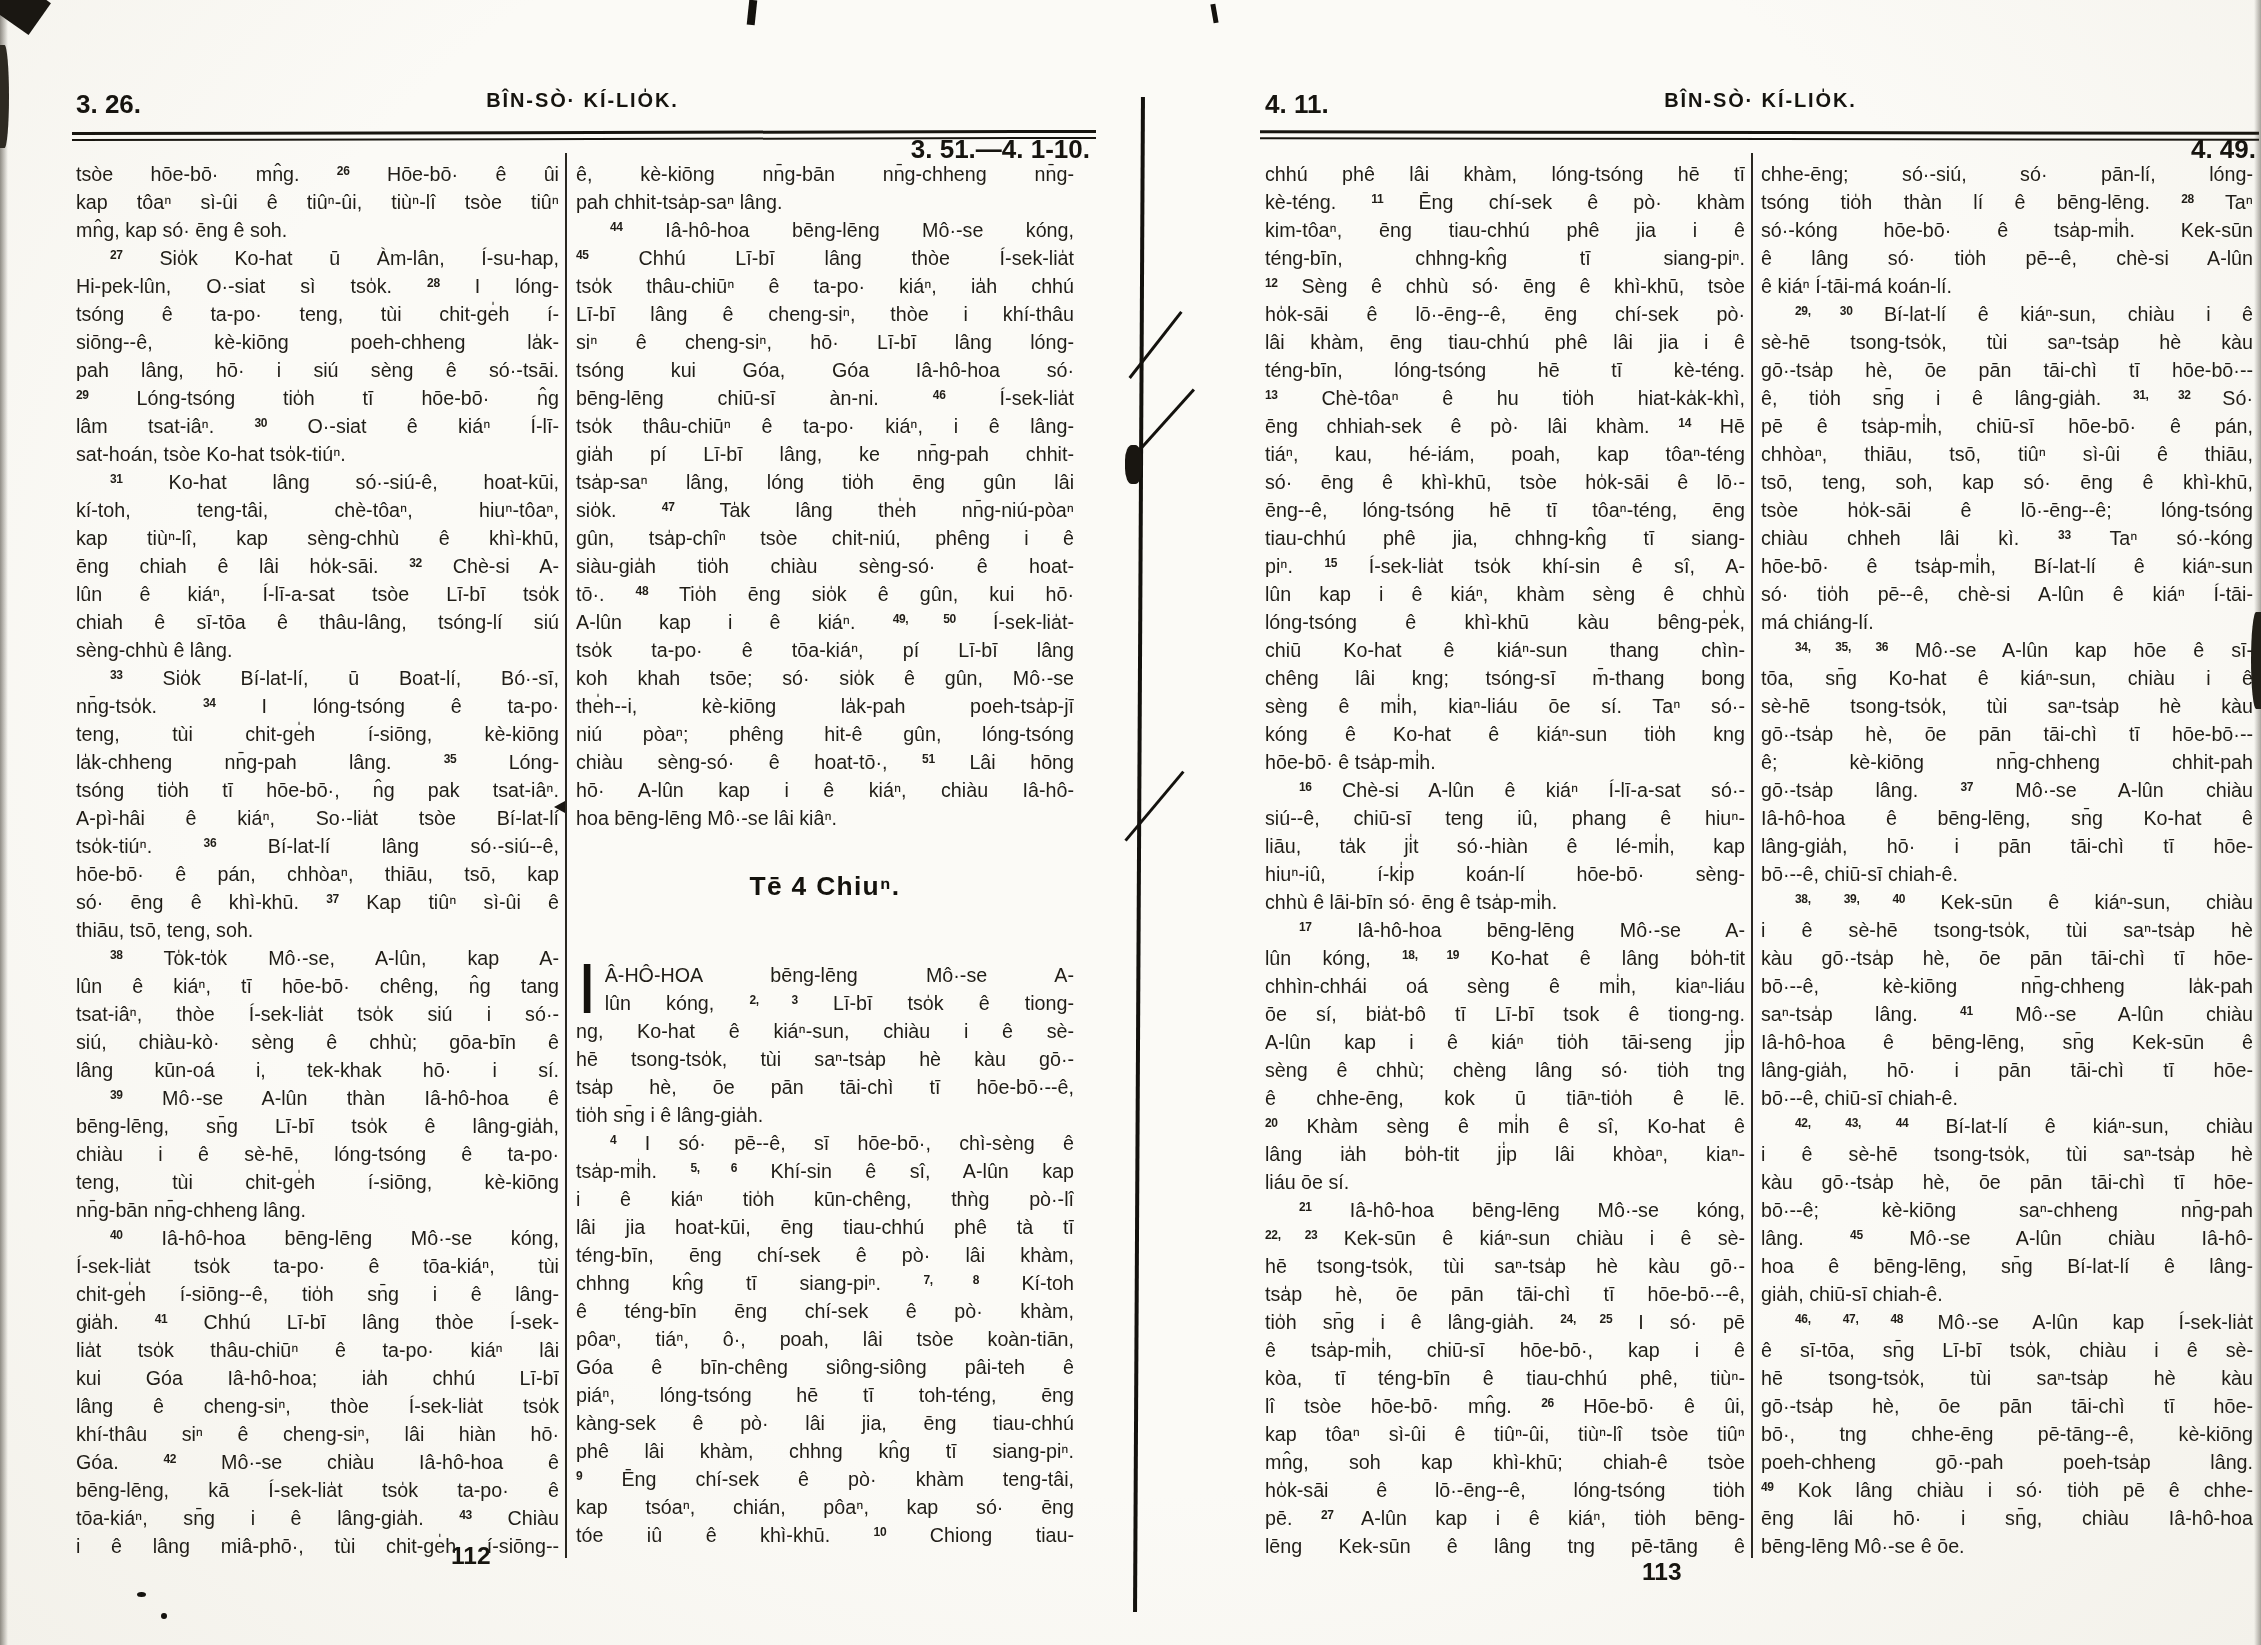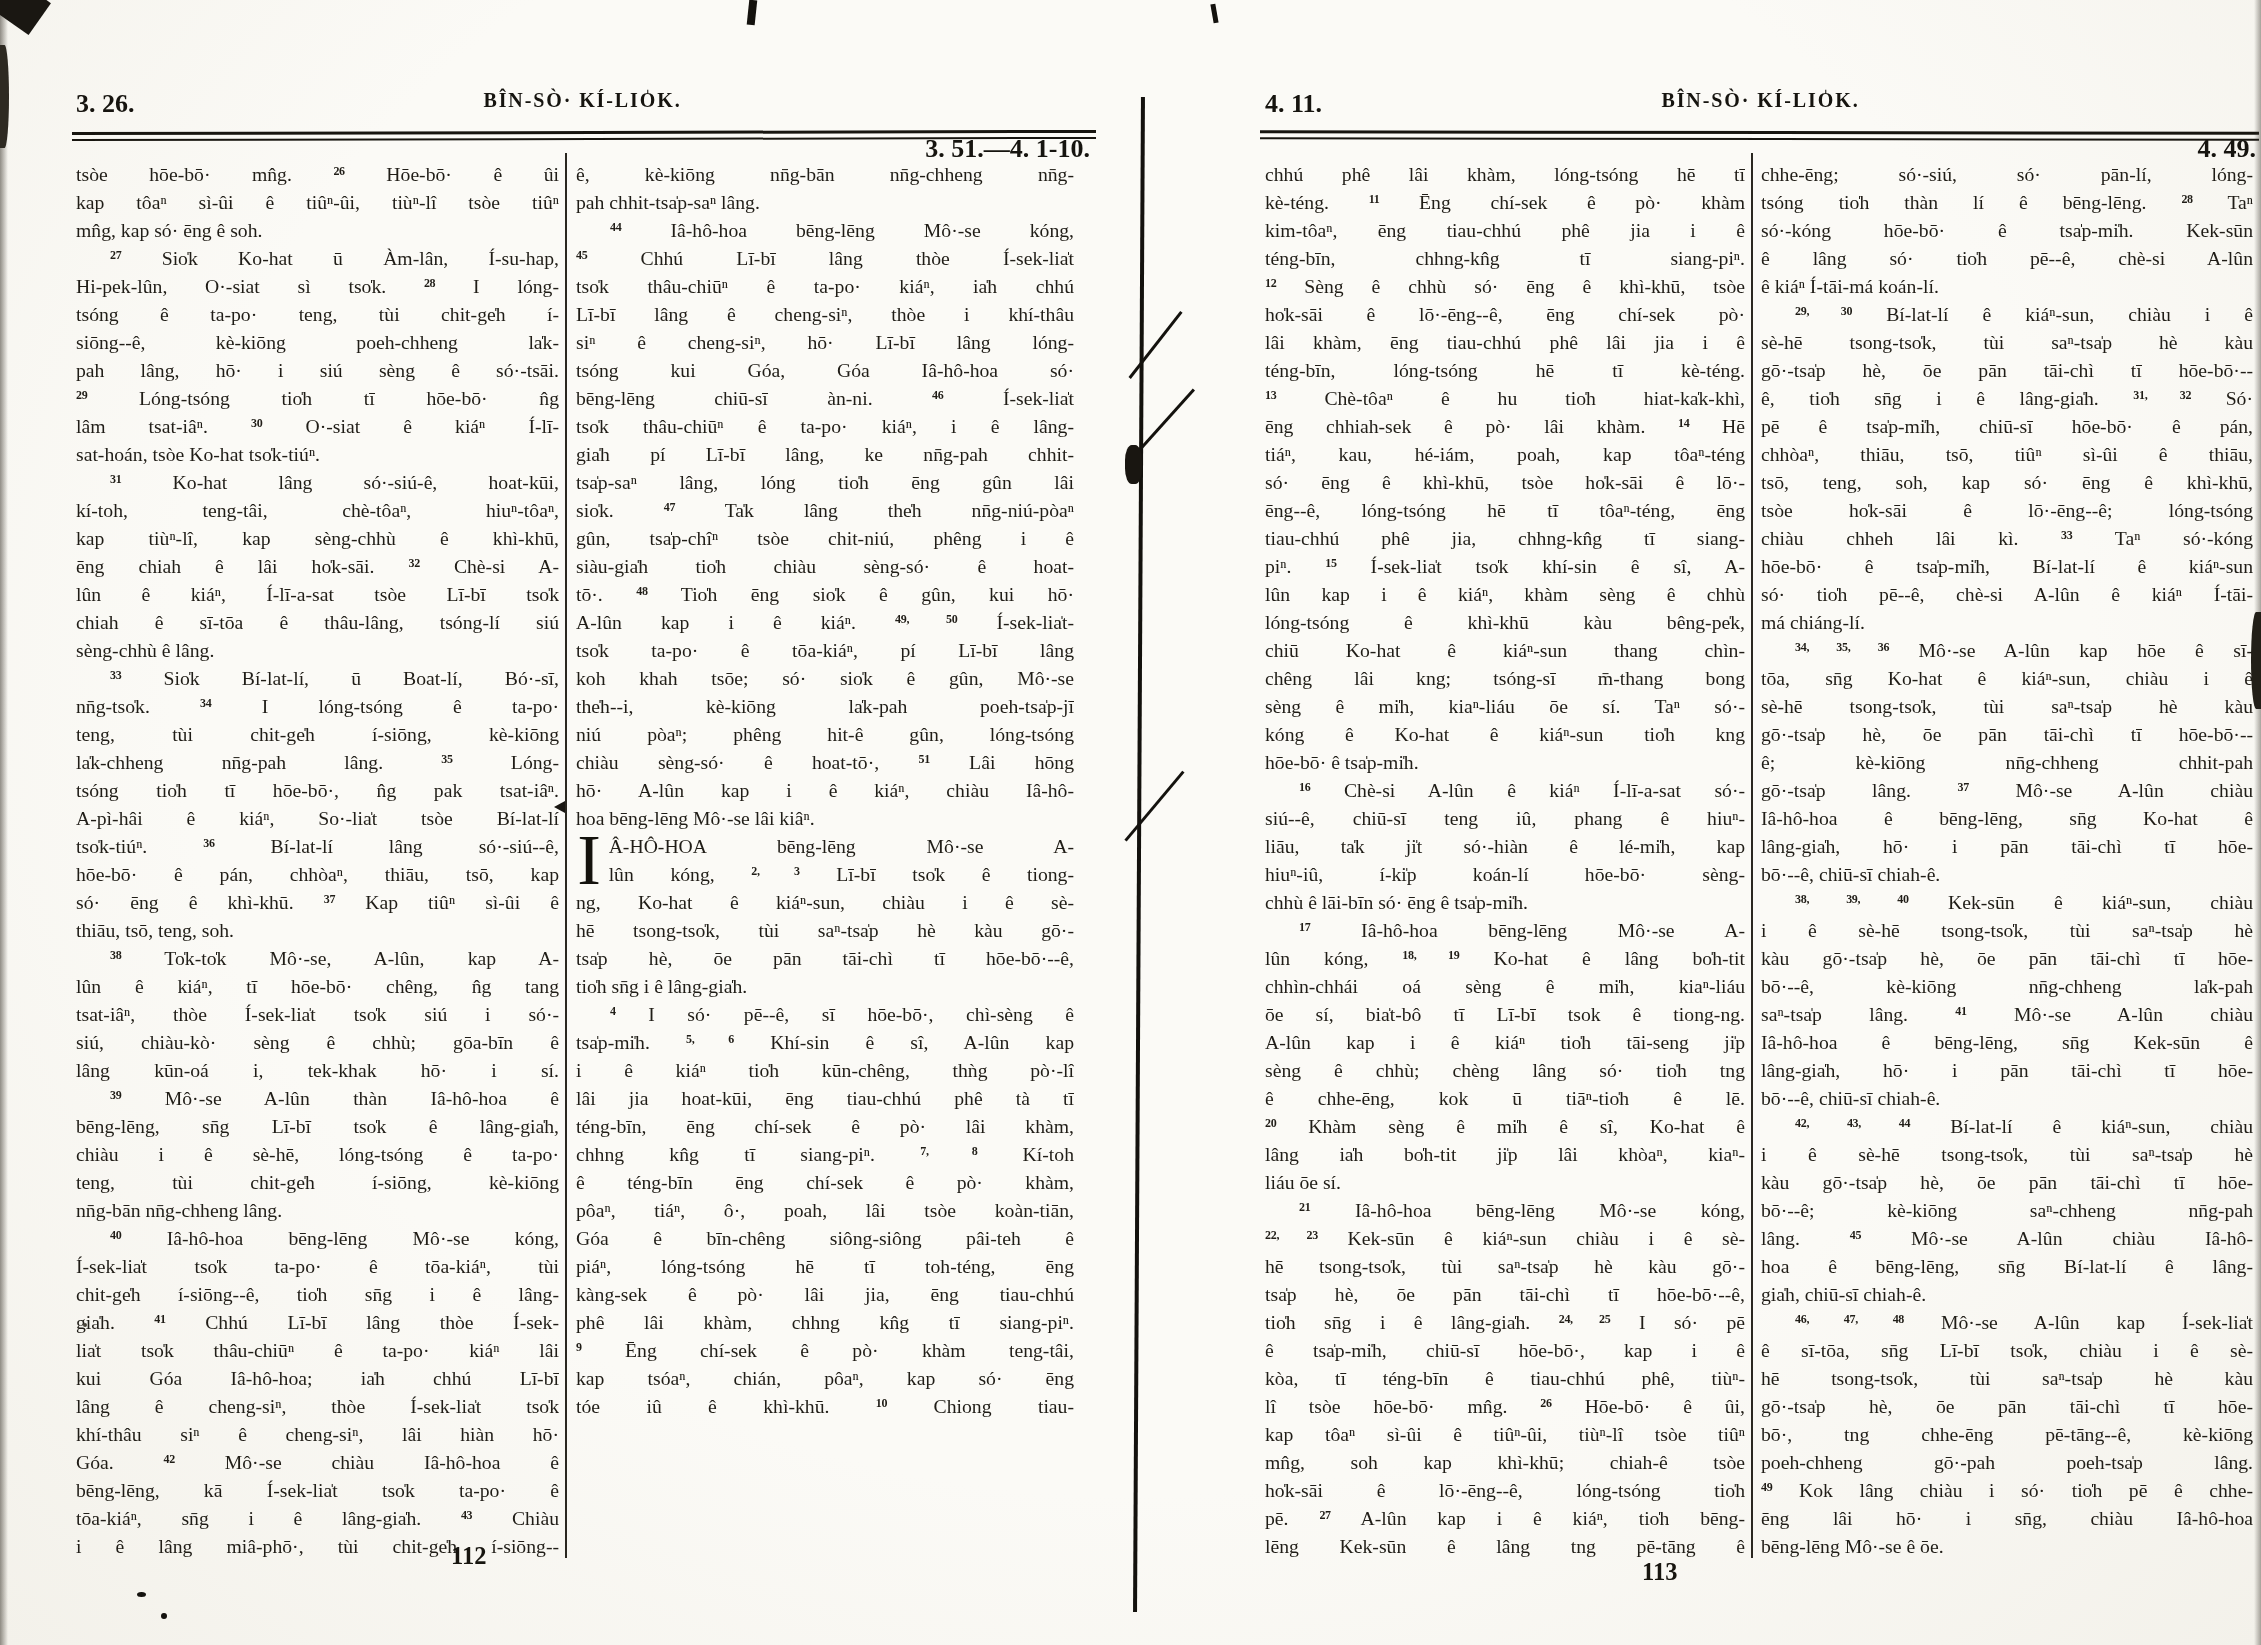--- a/index.html
+++ b/index.html
@@ -1,20 +1,20 @@
 <!DOCTYPE html>
 <html style="font-size:10.3px"><head>
 <meta charset="utf-8">
 <style>
   html,body{margin:0;padding:0;background:#efede7;}
   #canvas{
     position:relative;width:2261px;height:1645px;overflow:hidden;
     background:
       radial-gradient(ellipse at 50% 40%, #fbfaf6 60%, #f3f1ea 100%);
-    font-family:Liberation Serif, serif;
+    font-family:Liberation Sans, sans-serif;
     color:#1d1b16;
   }
   
   .hdr{position:absolute;top:89px;height:34px;font-weight:bold;color:#16140f;}
   .hdr-left{text-align:left;font-size:26px;}
   .hdr-center{text-align:center;font-size:20px;letter-spacing:1.9px;}
   .hdr-right{text-align:right;font-size:26px;margin-top:45px;}
   #lp-hdr-l{left:76px;width:258px;}
   #lp-hdr-c{left:76px;width:1013px;}
   #lp-hdr-r{left:832px;width:258px;}
@@ -156,20 +156,21 @@
         <div class="line">tō·. <sup>48</sup> Tio̍h ēng sio̍k ê gûn, kui hō·</div>
         <div class="line">A-lûn kap i ê kiáⁿ. <sup>49, 50</sup> Í-sek-lia̍t-</div>
         <div class="line">tso̍k ta-po· ê tōa-kiáⁿ, pí Lī-bī lâng</div>
         <div class="line">koh khah tsōe; só· sio̍k ê gûn, Mô·-se</div>
         <div class="line">the̍h--i, kè-kiōng la̍k-pah poeh-tsa̍p-jī</div>
         <div class="line">niú pòaⁿ; phêng hit-ê gûn, lóng-tsóng</div>
         <div class="line">chiàu sèng-só· ê hoat-tō·, <sup>51</sup> Lâi hōng</div>
         <div class="line">hō· A-lûn kap i ê kiáⁿ, chiàu Iâ-hô-</div>
         <div class="line flush">hoa bēng-lēng Mô·-se lâi kiâⁿ.</div>
       </div>
+    <div class="chap-head">Tē 4 Chiuⁿ.</div>
     <div>
       <span class="dropcap">I</span>
       <div>
           <div class="line">Â-HÔ-HOA bēng-lēng Mô·-se A-</div>
           <div class="line">lûn kóng, <sup>2, 3</sup> Lī-bī tso̍k ê tiong-</div>
           <div class="line">ng, Ko-hat ê kiáⁿ-sun, chiàu i ê sè-</div>
           <div class="line">hē tsong-tso̍k, tùi saⁿ-tsa̍p hè kàu gō·-</div>
           <div class="line">tsa̍p hè, ōe pān tāi-chì tī hōe-bō·--ê,</div>
           <div class="line flush">tio̍h sn̄g i ê lâng-gia̍h.</div>
         </div>

